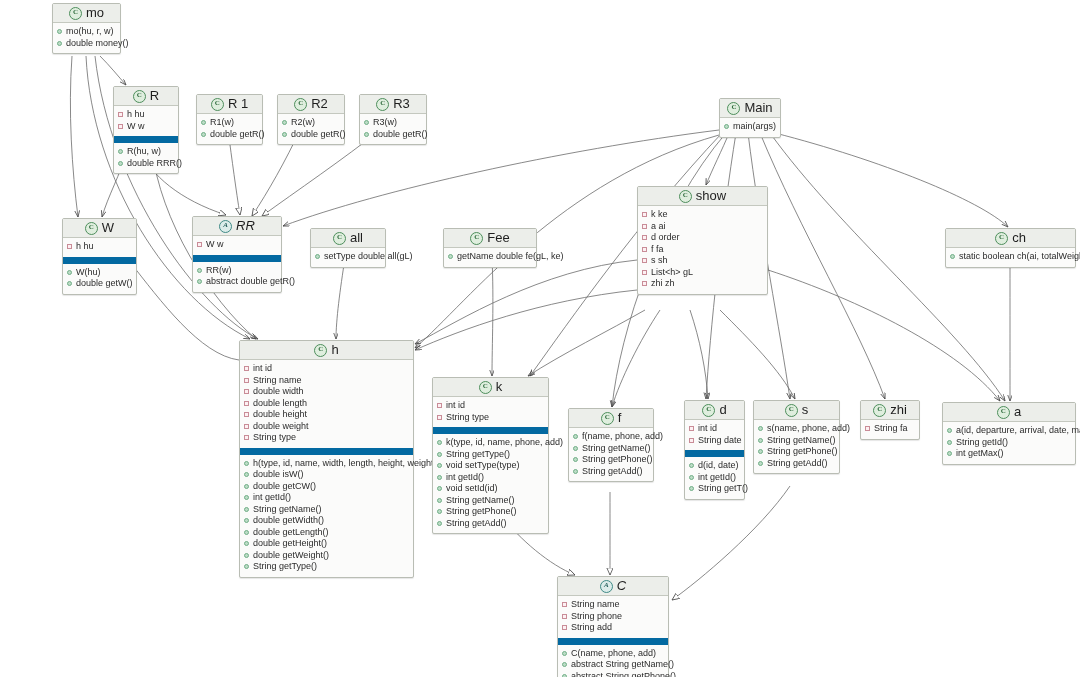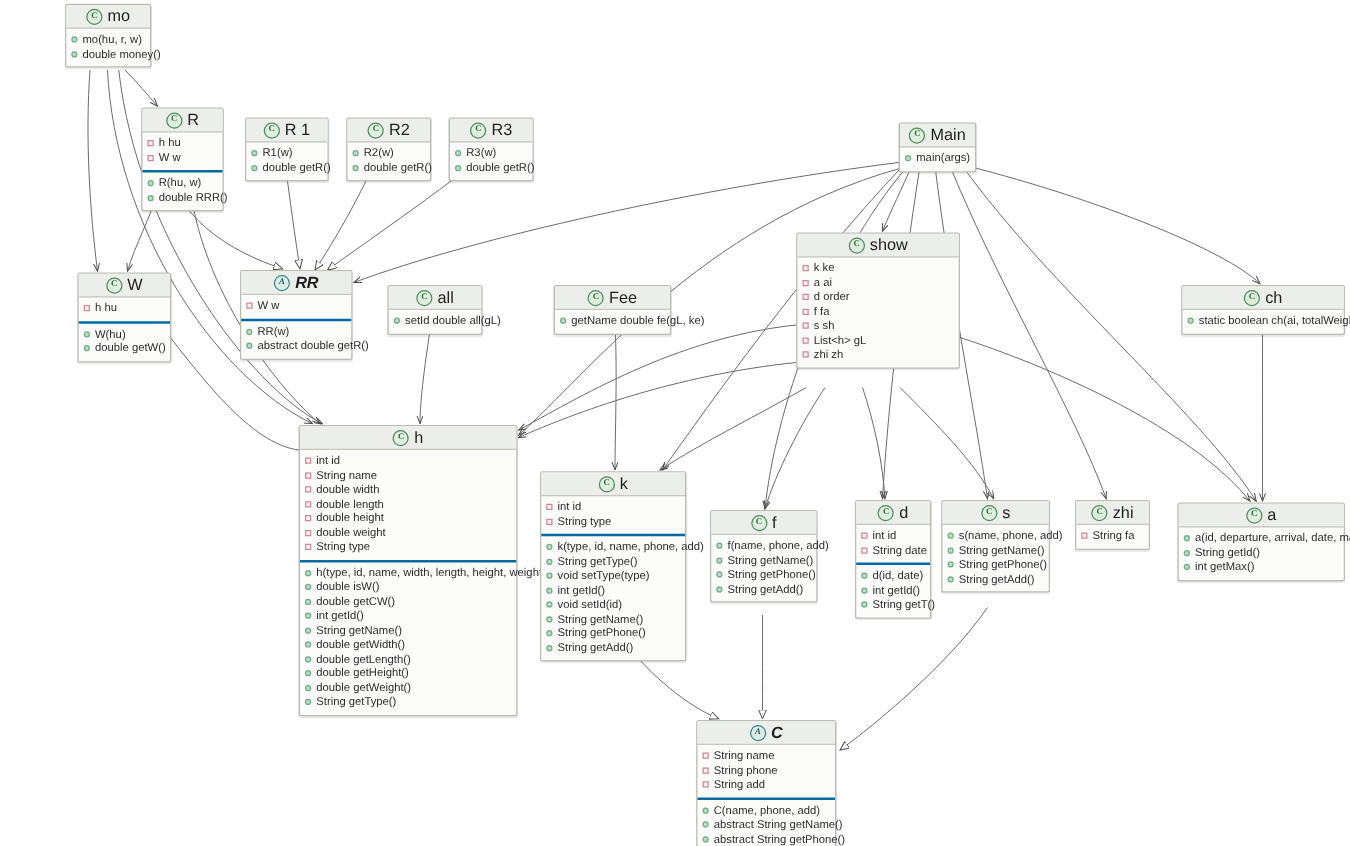--- a/index.html
+++ b/index.html
@@ -62,25 +62,25 @@
     border-color: #3f8a86;
     background: #dbecea;
     color: #26605d;
     font-style: italic;
   }
   .uml-title {
     font-size: 13px;
     color: #1e1e1e;
     white-space: nowrap;
   }
-  .uml-title.italic { font-style: italic; font-weight: bold; }
+  .uml-title.italic { font-style: italic; }
 
   .uml-section {
     padding: 3px 4px 4px 4px;
-    border-bottom: 2px solid #0369a1;
+    border-bottom: 7px solid #0369a1;
   }
   .uml-section:last-child { border-bottom: none; }
 
   .uml-row {
     display: flex;
     align-items: center;
     gap: 4px;
     height: 11.5px;
     white-space: nowrap;
     overflow: visible;
@@ -300,21 +300,21 @@
         </div>
       </div>
       <div class="uml-class" style="left: 310px; top: 228px; width: 76px;">
         <div class="uml-header">
           <div class="uml-icon">C</div>
           <div class="uml-title">all</div>
         </div>
         <div class="uml-section">
           <div class="uml-row">
             <span class="marker method"></span>
-            <span class="rowtext">setId double all(gL)</span>
+            <span class="rowtext">setType double all(gL)</span>
           </div>
         </div>
       </div>
       <div class="uml-class" style="left: 443px; top: 228px; width: 94px;">
         <div class="uml-header">
           <div class="uml-icon">C</div>
           <div class="uml-title">Fee</div>
         </div>
         <div class="uml-section">
           <div class="uml-row">

